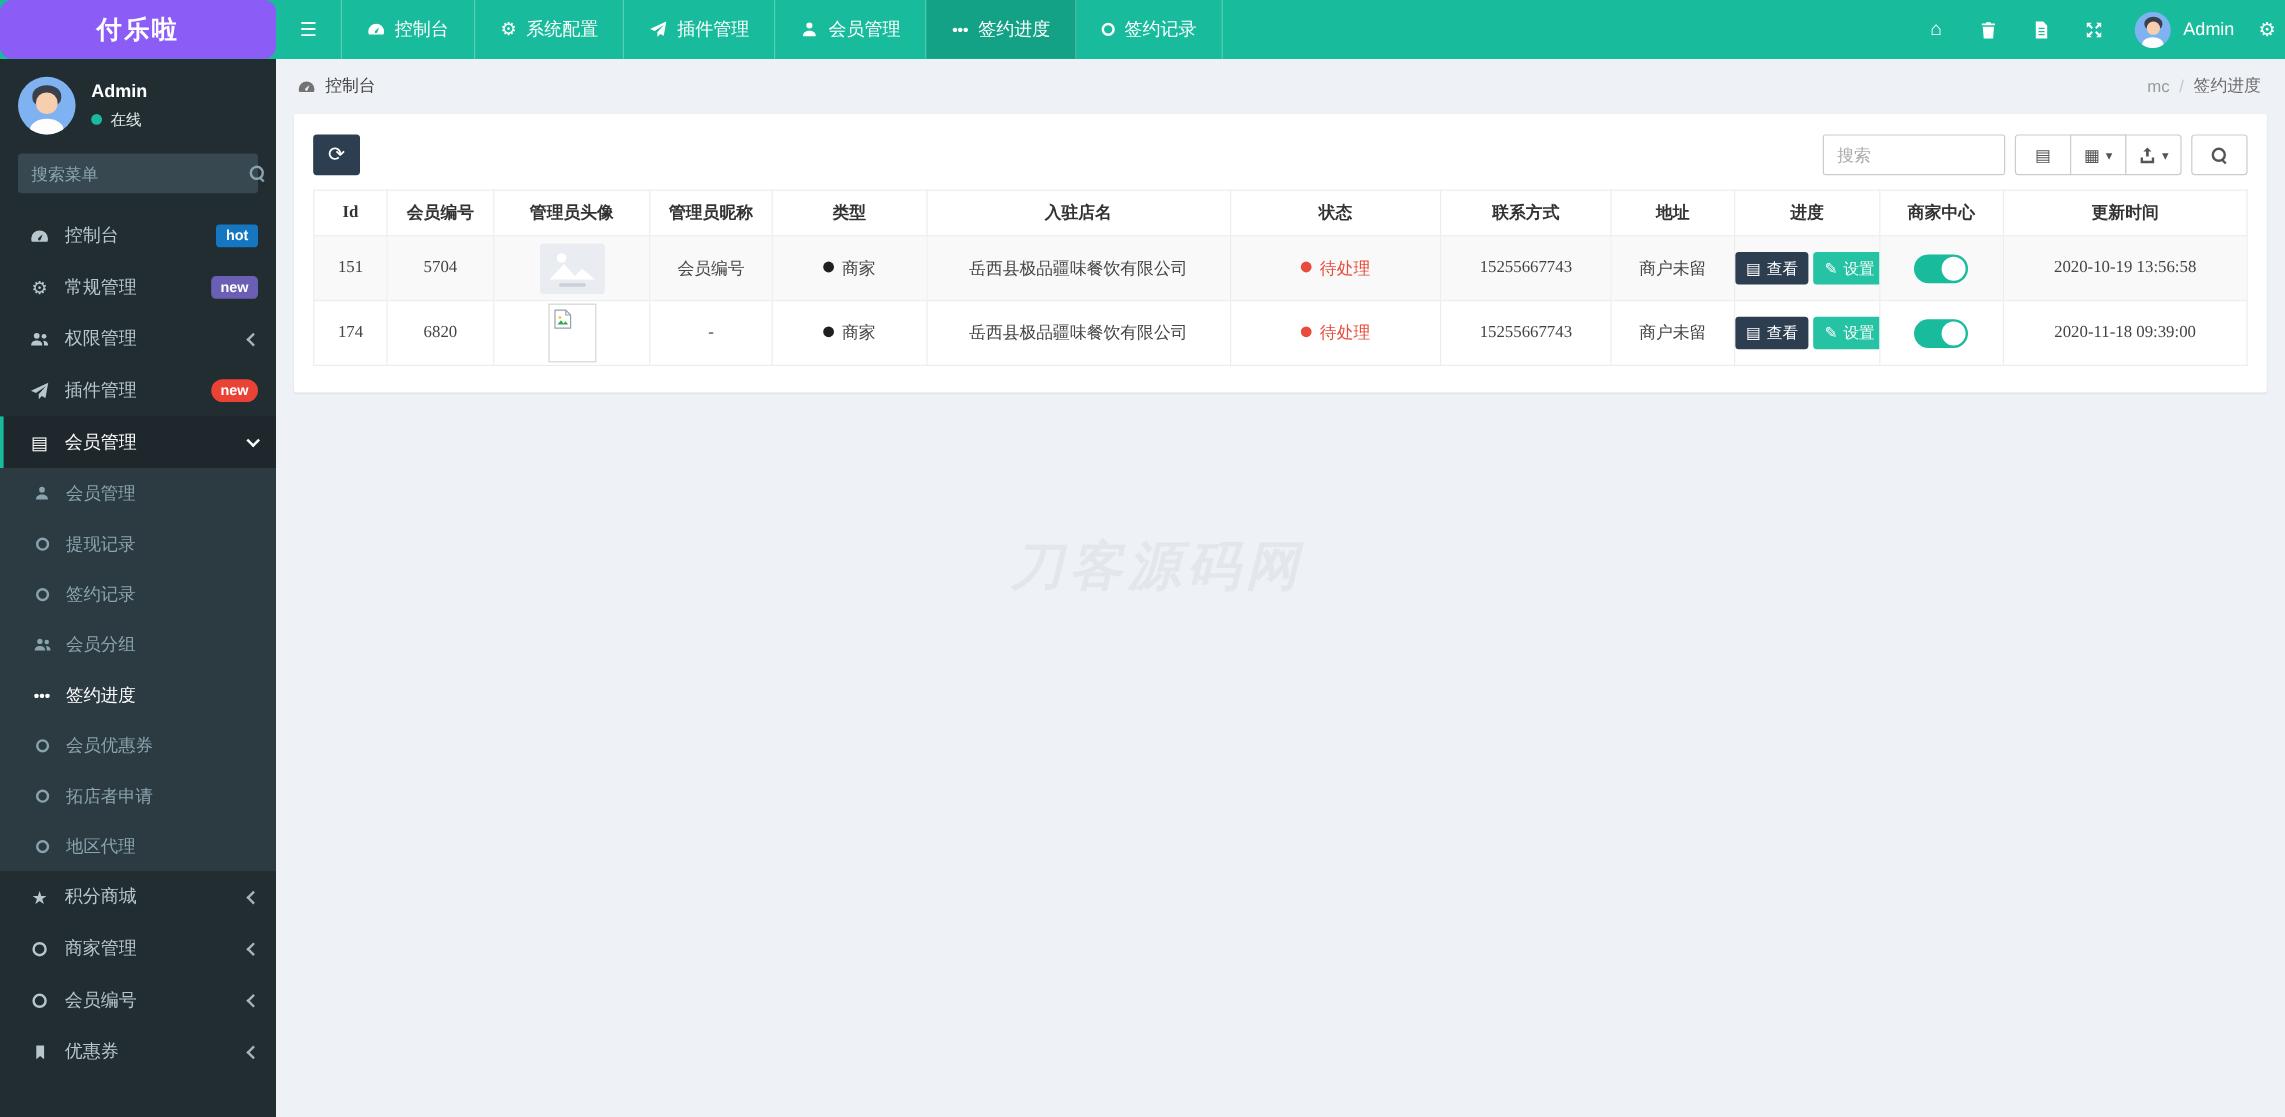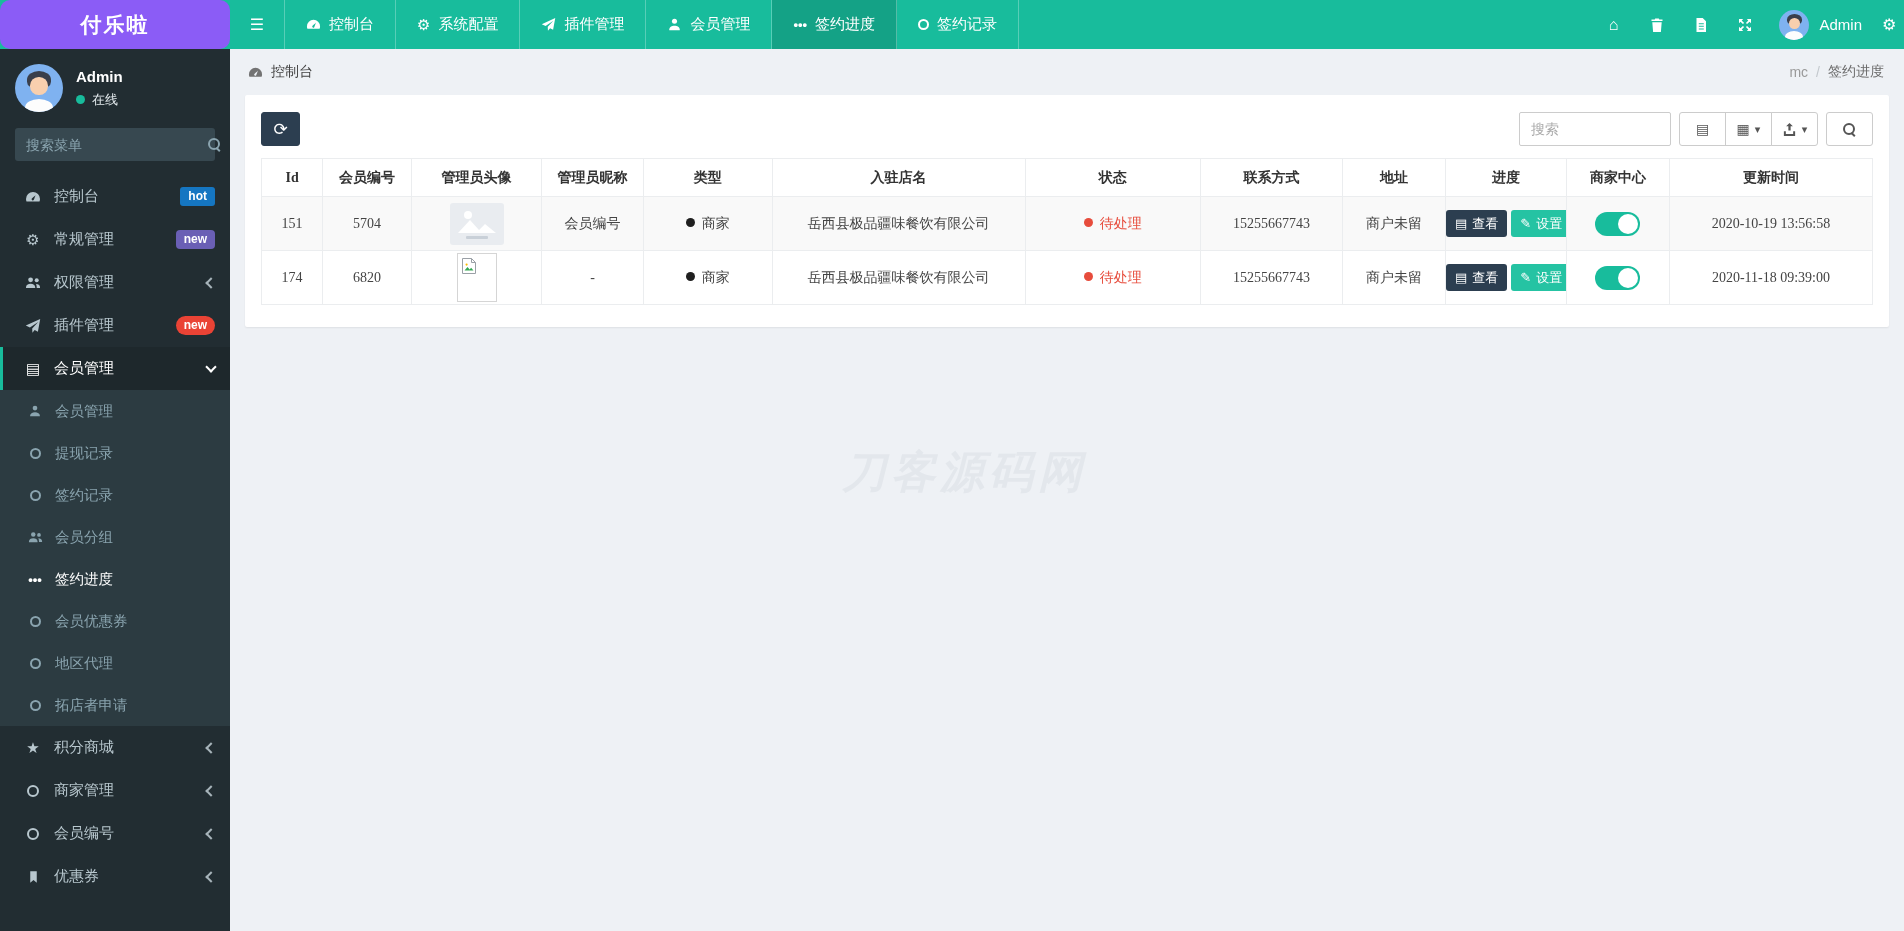--- a/index.html
+++ b/index.html
@@ -315,27 +315,27 @@
       <li class="menu-item">
         <span class="mi-icon">
             <span class="circle-o"></span>
           </span>
         <span>会员优惠券</span>
       </li>
       <li class="menu-item">
         <span class="mi-icon">
             <span class="circle-o"></span>
           </span>
+        <span>拓店者申请</span>
+      </li>
+      <li class="menu-item">
+        <span class="mi-icon">
+            <span class="circle-o"></span>
+          </span>
         <span>地区代理</span>
-      </li>
-      <li class="menu-item">
-        <span class="mi-icon">
-            <span class="circle-o"></span>
-          </span>
-        <span>拓店者申请</span>
       </li>
     </ul>
 
     <li class="menu-item">
       <span class="mi-icon">★</span>
       <span>积分商城</span>
       <span class="mi-right">
           <i class="arr arr-left"></i>
         </span>
     </li>

